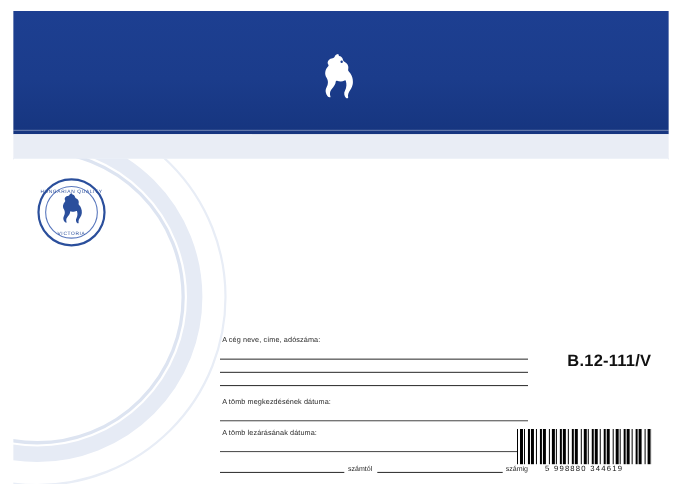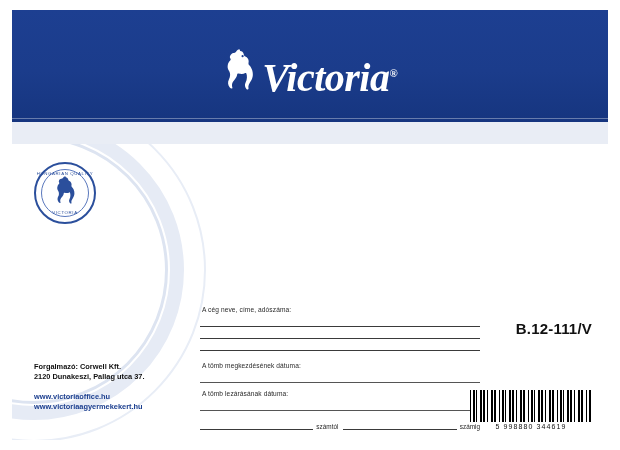--- a/index.html
+++ b/index.html
@@ -325,21 +325,20 @@
       <div class="band-hairline"></div>
 
       <div class="logo-wrap">
         <div class="logo-row">
           <span class="horse-icon">
             <svg width="34" height="44" viewBox="0 0 34 44" xmlns="http://www.w3.org/2000/svg">
               <path fill="#ffffff" d="M17.5 1.2c-1.6 0-2.6 1.1-3.3 2.3-0.6 1-1.6 1.4-2.7 1.6-1.6 0.3-2.6 1.2-3.3 2.6-0.5 1-0.4 2 0.2 2.9 0.5 0.7 0.4 1.3-0.2 1.9-1.4 1.4-2.2 3.1-2.5 5-0.3 1.9 0.2 3.6 1.2 5.2 0.9 1.4 1.3 2.9 1.2 4.6-0.1 1.4-0.4 2.7-1.1 3.9-0.8 1.4-1.1 2.9-0.9 4.5 0.2 1.4 0.8 2.6 1.7 3.7 0.5 0.6 1.1 1 1.9 1.1 0.6 0.1 0.9-0.2 0.7-0.8-0.3-1-0.5-2-0.4-3 0.1-1.4 0.7-2.6 1.6-3.7 0.9-1.1 1.8-2.2 2.5-3.4 0.6-1 1-2.1 1.1-3.3 0.1-0.8 0.5-1 1.2-0.8 1.1 0.3 2.2 0.5 3.3 0.5 1.3 0 2.5-0.3 3.6-0.9 0.6-0.3 0.9-0.2 1.1 0.5 0.4 1.4 0.6 2.8 0.5 4.2-0.1 1.7-0.5 3.3-1.3 4.8-0.6 1.1-0.8 2.2-0.6 3.4 0.2 1.1 0.6 2.1 1.4 2.9 0.4 0.4 0.9 0.6 1.5 0.5 0.5-0.1 0.7-0.4 0.6-0.9-0.3-1.3-0.2-2.6 0.3-3.8 0.5-1.2 1.2-2.3 1.9-3.4 1.2-1.8 1.9-3.7 2.1-5.8 0.2-2.3-0.2-4.5-1.1-6.6-0.6-1.5-1.5-2.8-2.6-3.9-0.6-0.6-0.8-1.3-0.6-2.1 0.4-1.6 0.2-3.1-0.7-4.5-0.6-0.9-1.4-1.6-2.4-2-0.9-0.4-1.4-1-1.6-2-0.2-1-0.6-1.9-1.4-2.6-0.6-0.5-1.3-0.8-2.2-0.8z"></path>
               <circle cx="20.6" cy="8.2" r="1.1" fill="#1c3f8f"></circle>
             </svg>
           </span>
-          <span class="brand"><span>Victoria</span><span class="reg">®</span></span>
         </div>
       </div>
 
       <div class="subbrand-box">
         <span>NYOMTATVÁNY</span>
       </div>
     </div>
 
     <div class="band-lower"></div>
 
@@ -385,24 +384,16 @@
         </div>
       </div>
 
       <div class="code-main">B.12-111/V</div>
 
       <div class="barcode">
         <div class="bars"></div>
         <div class="barcode-num">5 998880 344619</div>
       </div>
 
-      <div class="dist">
-        <div>Forgalmazó: Corwell Kft.</div>
-        <div>2120 Dunakeszi, Pallag utca 37.</div>
-        <span class="blue">
-          <span>www.victoriaoffice.hu</span>
-          <span>www.victoriaagyermekekert.hu</span>
-        </span>
-      </div>
 
     </div>
   </div>
 </div>
 
 </body></html>

